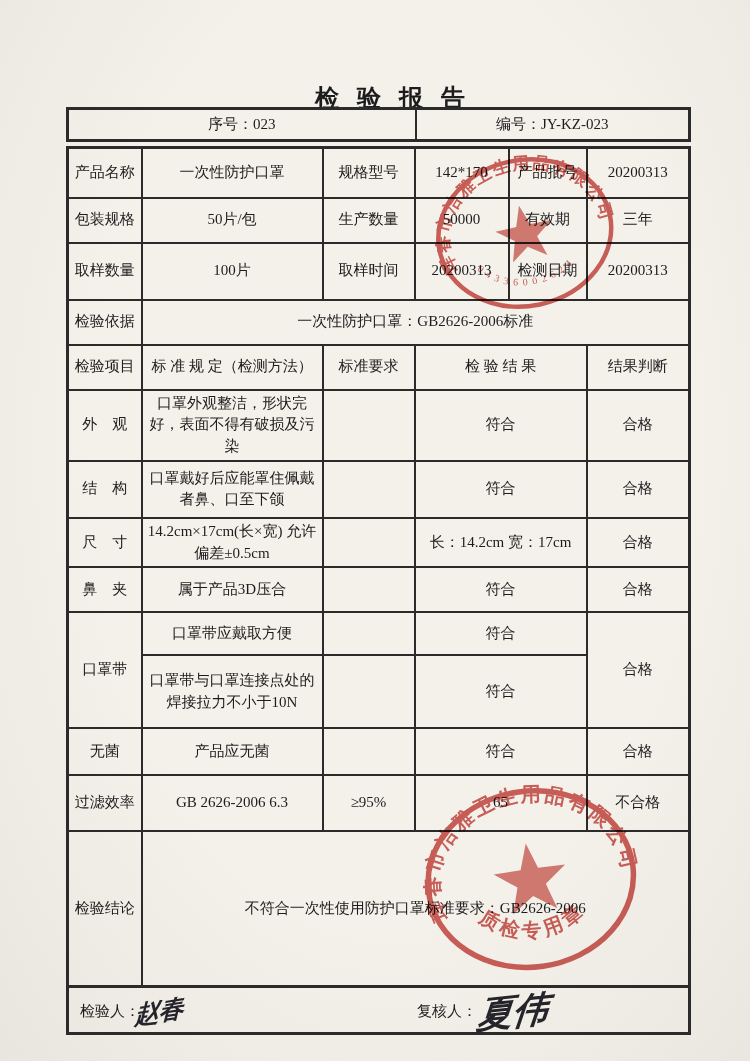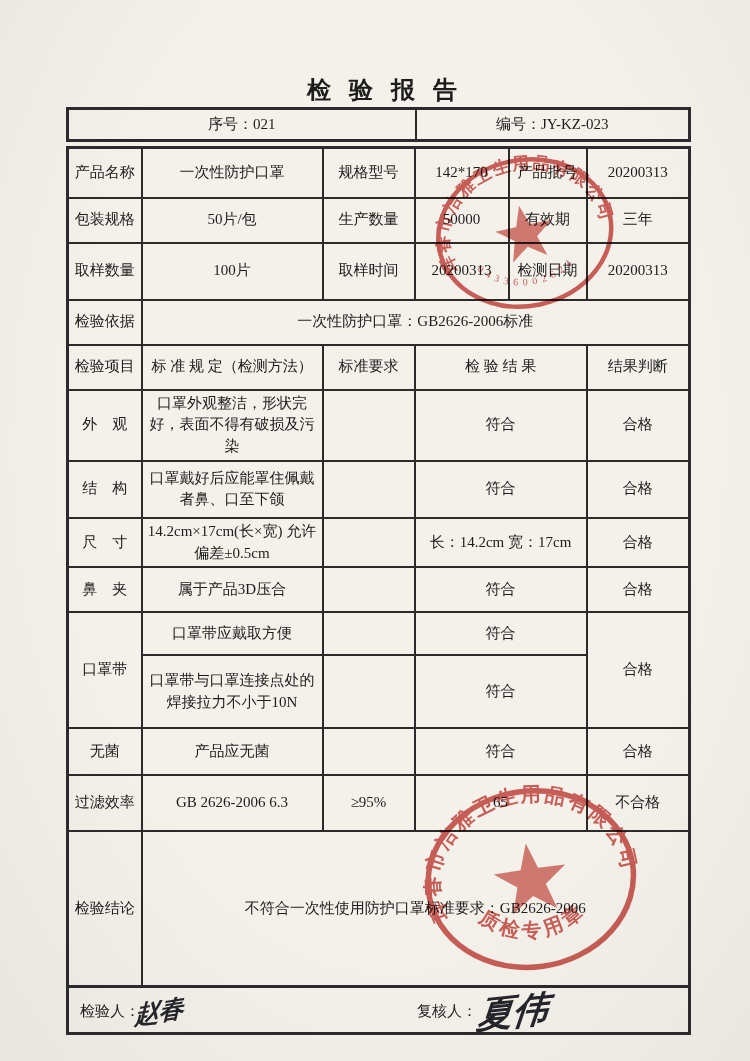--- a/index.html
+++ b/index.html
@@ -2,21 +2,21 @@
 <html><head>
 <meta charset="utf-8">
 <style>
   html,body{margin:0;padding:0;}
   body{
     width:750px;height:1061px;position:relative;overflow:hidden;
     font-family:"Liberation Serif","DejaVu Serif",serif;color:#1c1c1c;
     background:radial-gradient(ellipse at 52% 42%, #f4f1eb 55%, #e9e6df 100%);
   }
   .title{
-    position:absolute;top:66px;left:66px;width:622px;margin:8px;
+    position:absolute;top:66px;left:66px;width:622px;margin:16px;
     text-align:center;font-size:24px;font-weight:bold;letter-spacing:6px;white-space:pre;
   }
   table.tbl{
     position:absolute;left:66px;border-collapse:collapse;table-layout:fixed;
     width:622px;border:3px solid #2b2b2b;
   }
   table.tbl td{
     border:2px solid #2b2b2b;text-align:center;vertical-align:middle;
     font-size:15px;line-height:1.45;padding:2px 3px;overflow:visible;
   }
@@ -49,21 +49,21 @@
 
 <h1 class="title">检 验 报 告</h1>
 
 <table class="tbl tbl-top">
   <colgroup>
       <col style="width:348px">
       <col style="width:274px">
     </colgroup>
   <tbody>
       <tr>
-    <td><span>序号：</span><span>021</span></td>
+    <td><span>序号：</span><span>023</span></td>
     <td><span>编号：</span><span>JY-KZ-023</span></td>
   </tr>
 </tbody>
   </table>
 
 <table class="tbl tbl-main">
   <colgroup>
     <col style="width:74px">
       <col style="width:181px">
       <col style="width:92px">

